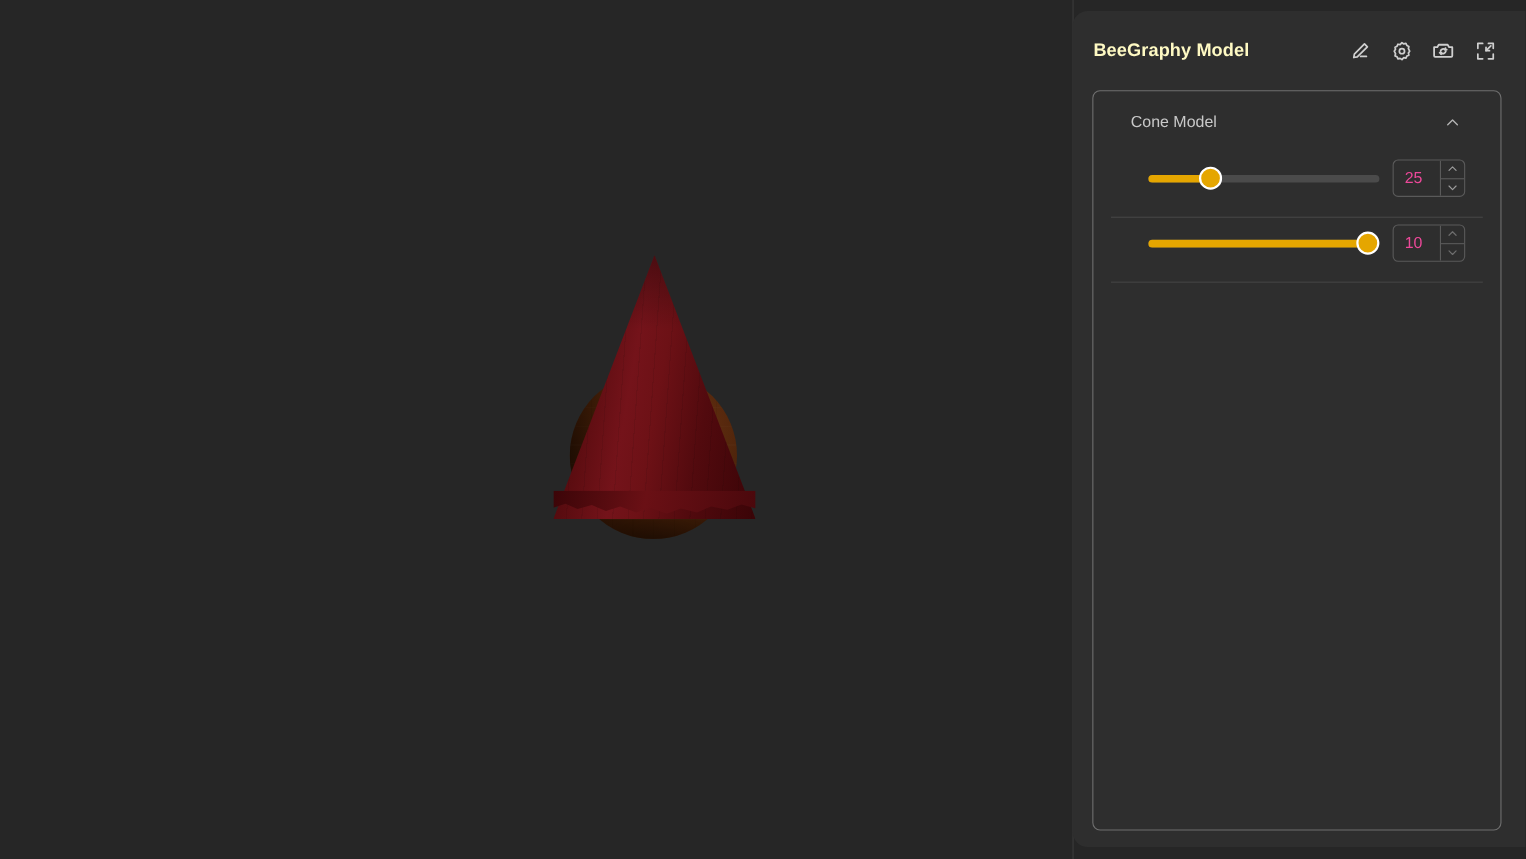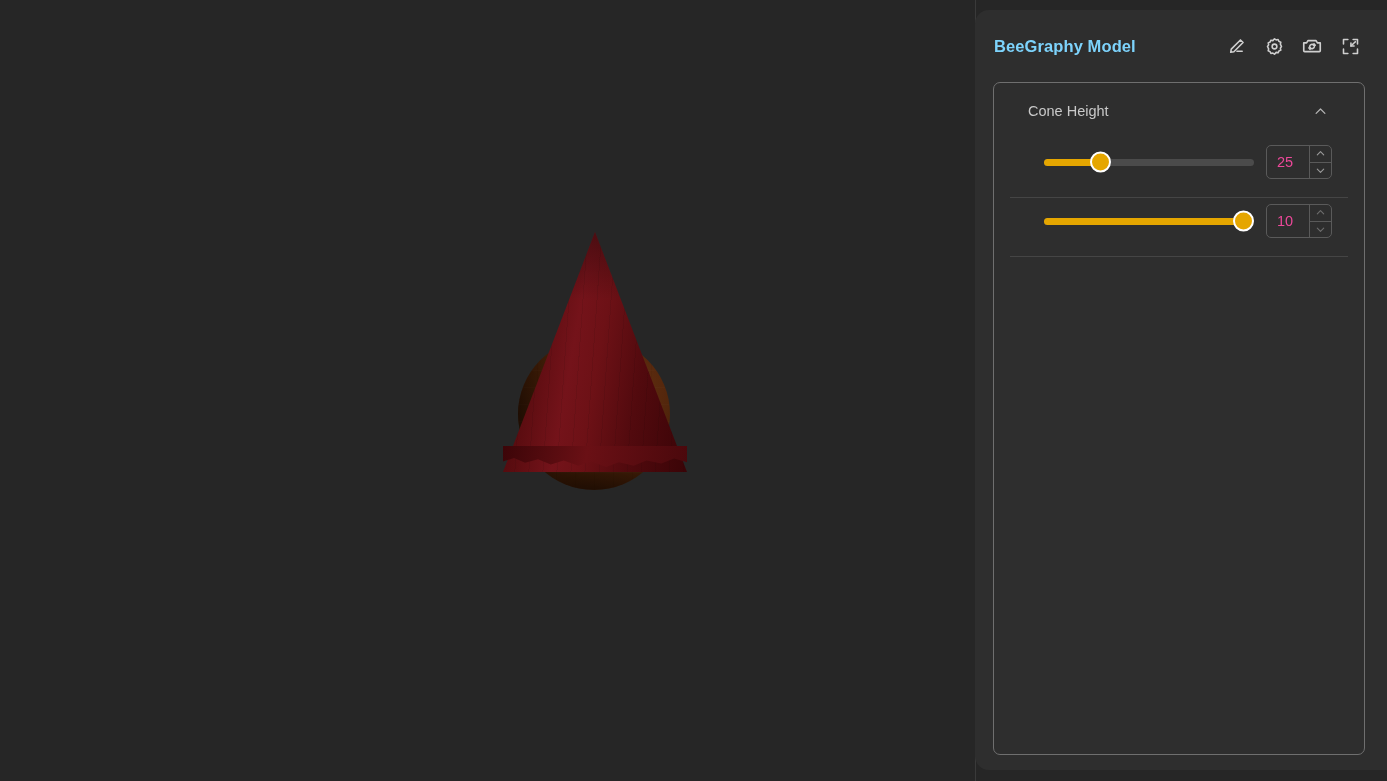--- a/index.html
+++ b/index.html
@@ -136,21 +136,21 @@
     width: 412px;
     height: 72px;
     display: flex;
     align-items: center;
     padding: 0 26px 0 19px;
   }
 
   .panel-title {
     font-size: 16.5px;
     font-weight: bold;
-    color: #7dd3fc;
+    color: #fef9c3;
     letter-spacing: 0.1px;
     flex: 1;
   }
 
   .header-icons {
     display: flex;
     align-items: center;
     gap: 16px;
   }
 
@@ -389,21 +389,21 @@
           </svg>
         </div>
 
       </div>
     </div>
 
     <div class="content-card">
 
       <div class="section">
         <div class="section-head">
-          <span class="section-title">Cone Height</span>
+          <span class="section-title">Cone Model</span>
           <span class="chev-btn">
             <svg width="15" height="15" viewBox="0 0 24 24" fill="none" stroke="currentColor" stroke-width="2" stroke-linecap="round" stroke-linejoin="round">
               <path d="M5 15l7-7 7 7"></path>
             </svg>
           </span>
         </div>
 
         <div class="section-body">
           <div class="slider">
             <div class="slider-track">

